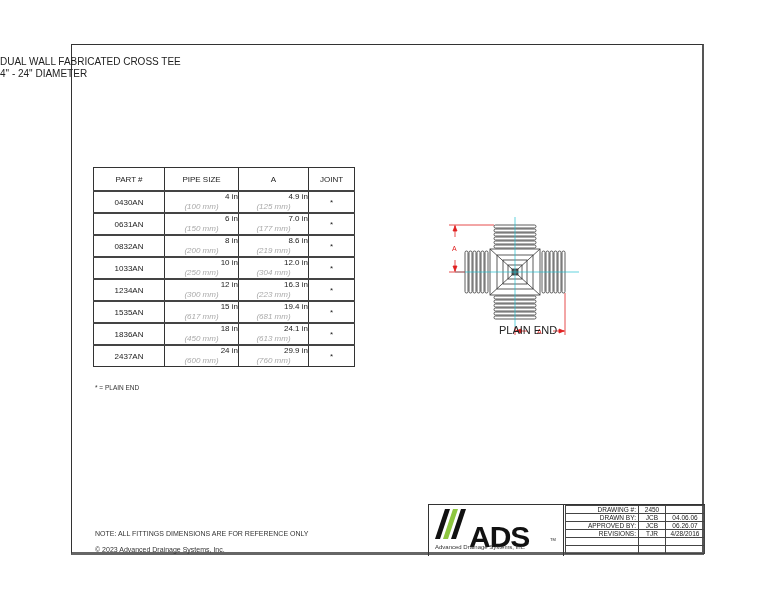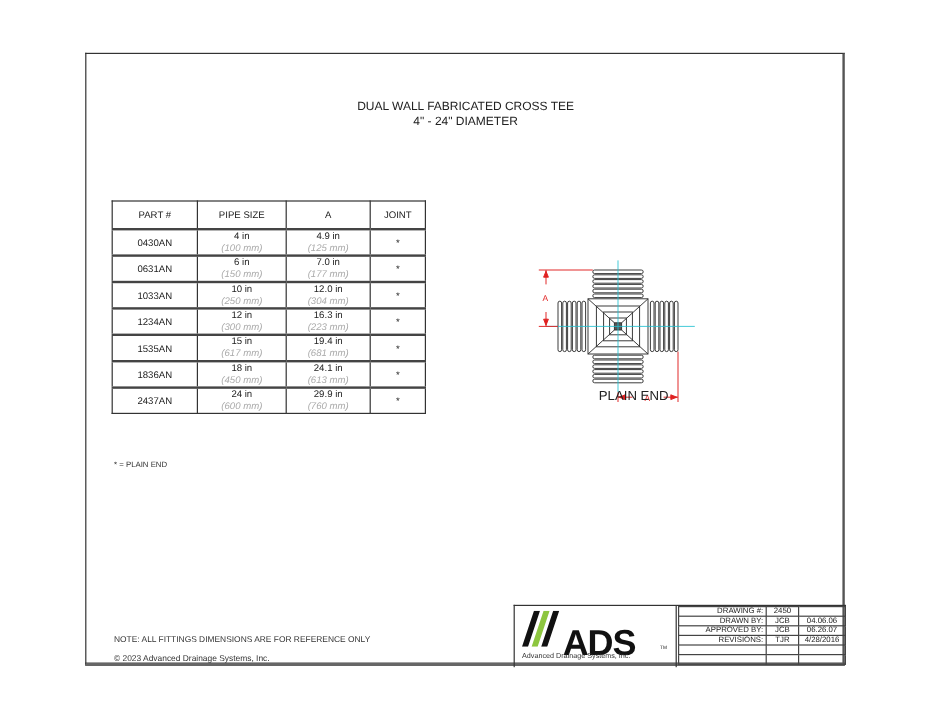--- a/index.html
+++ b/index.html
@@ -1,27 +1,27 @@
 <!DOCTYPE html>
 <html><head>
 <meta charset="utf-8">
 <style>
   html, body { margin:0; padding:0; background:#ffffff; }
   body { width:776px; height:600px; position:relative; font-family:"Liberation Sans", sans-serif; color:#222; overflow:hidden; }
   .frame { position:absolute; left:71px; top:44px; width:633px; height:511px; border:1.5px solid #333; border-bottom:3px solid #666; border-right:2px solid #555; box-sizing:border-box; }
-  .title { position:absolute; left:0; width:776px; text-align:center; top:56px; font-size:10px; line-height:12px; color:#222;margin-top:28px; }
+  .title { position:absolute; left:0; width:776px; top:56px; font-size:10px; line-height:12px; color:#222; }
   table.parts { position:absolute; left:93px; top:167px; border-collapse:collapse; font-size:8px;padding-left:20px; }
   table.parts td, table.parts th { border:1.2px solid #333; text-align:center; padding:0; font-weight:normal; }
   table.parts th { height:22px; }
   table.parts tr.row td { height:20px; border-top:2px solid #444; }
   .c-part { width:70px; }
   .c-size { width:73px;margin-top:35px; }
   .c-a { width:69px; }
   .c-joint { width:45px;margin-top:44px; }
-  .in { display:block; line-height:10px; color:#222; }
+  .in { display:block; line-height:10px; color:#222;text-align:right; }
   .mm { display:block; line-height:10px; color:#aaa;font-style:italic; }
   .legend { position:absolute; left:95px; top:384px; font-size:6.5px; color:#333; }
   .note { position:absolute; left:95px; top:530px; font-size:7px; color:#333; }
   .copy { position:absolute; left:95px; top:546px; font-size:7px; color:#333; }
   .diagram { position:absolute; left:445px; top:215px; width:140px; height:120px; }
   .plain-end { position:absolute; left:499px; top:324px; font-size:11px; color:#222; }
   .titleblock { position:absolute; left:428px; top:504px; width:276px; height:51px; border-top:1.5px solid #333; border-left:1.5px solid #333; }
   .logo-box { position:absolute; left:0; top:0; width:134px; height:51px; border-right:1.5px solid #333; }
   .logo-slashes { position:absolute; left:6px; top:4px; width:40px; height:30px; }
   .logo-text { position:absolute; left:40px; top:15px; font-size:30px; font-weight:bold; letter-spacing:-1px; color:#111; font-family:"Liberation Sans", sans-serif; }
@@ -69,20 +69,32 @@
           <span class="in">6 in</span>
           <span class="mm">(150 mm)</span>
         </td>
     <td>
           <span class="in">7.0 in</span>
           <span class="mm">(177 mm)</span>
         </td>
     <td>*</td>
   </tr>
   <tr class="row">
+    <td>0832AN</td>
+    <td>
+          <span class="in">8 in</span>
+          <span class="mm">(200 mm)</span>
+        </td>
+    <td>
+          <span class="in">8.6 in</span>
+          <span class="mm">(219 mm)</span>
+        </td>
+    <td>*</td>
+  </tr>
+  <tr class="row">
     <td>1033AN</td>
     <td>
           <span class="in">10 in</span>
           <span class="mm">(250 mm)</span>
         </td>
     <td>
           <span class="in">12.0 in</span>
           <span class="mm">(304 mm)</span>
         </td>
     <td>*</td>

